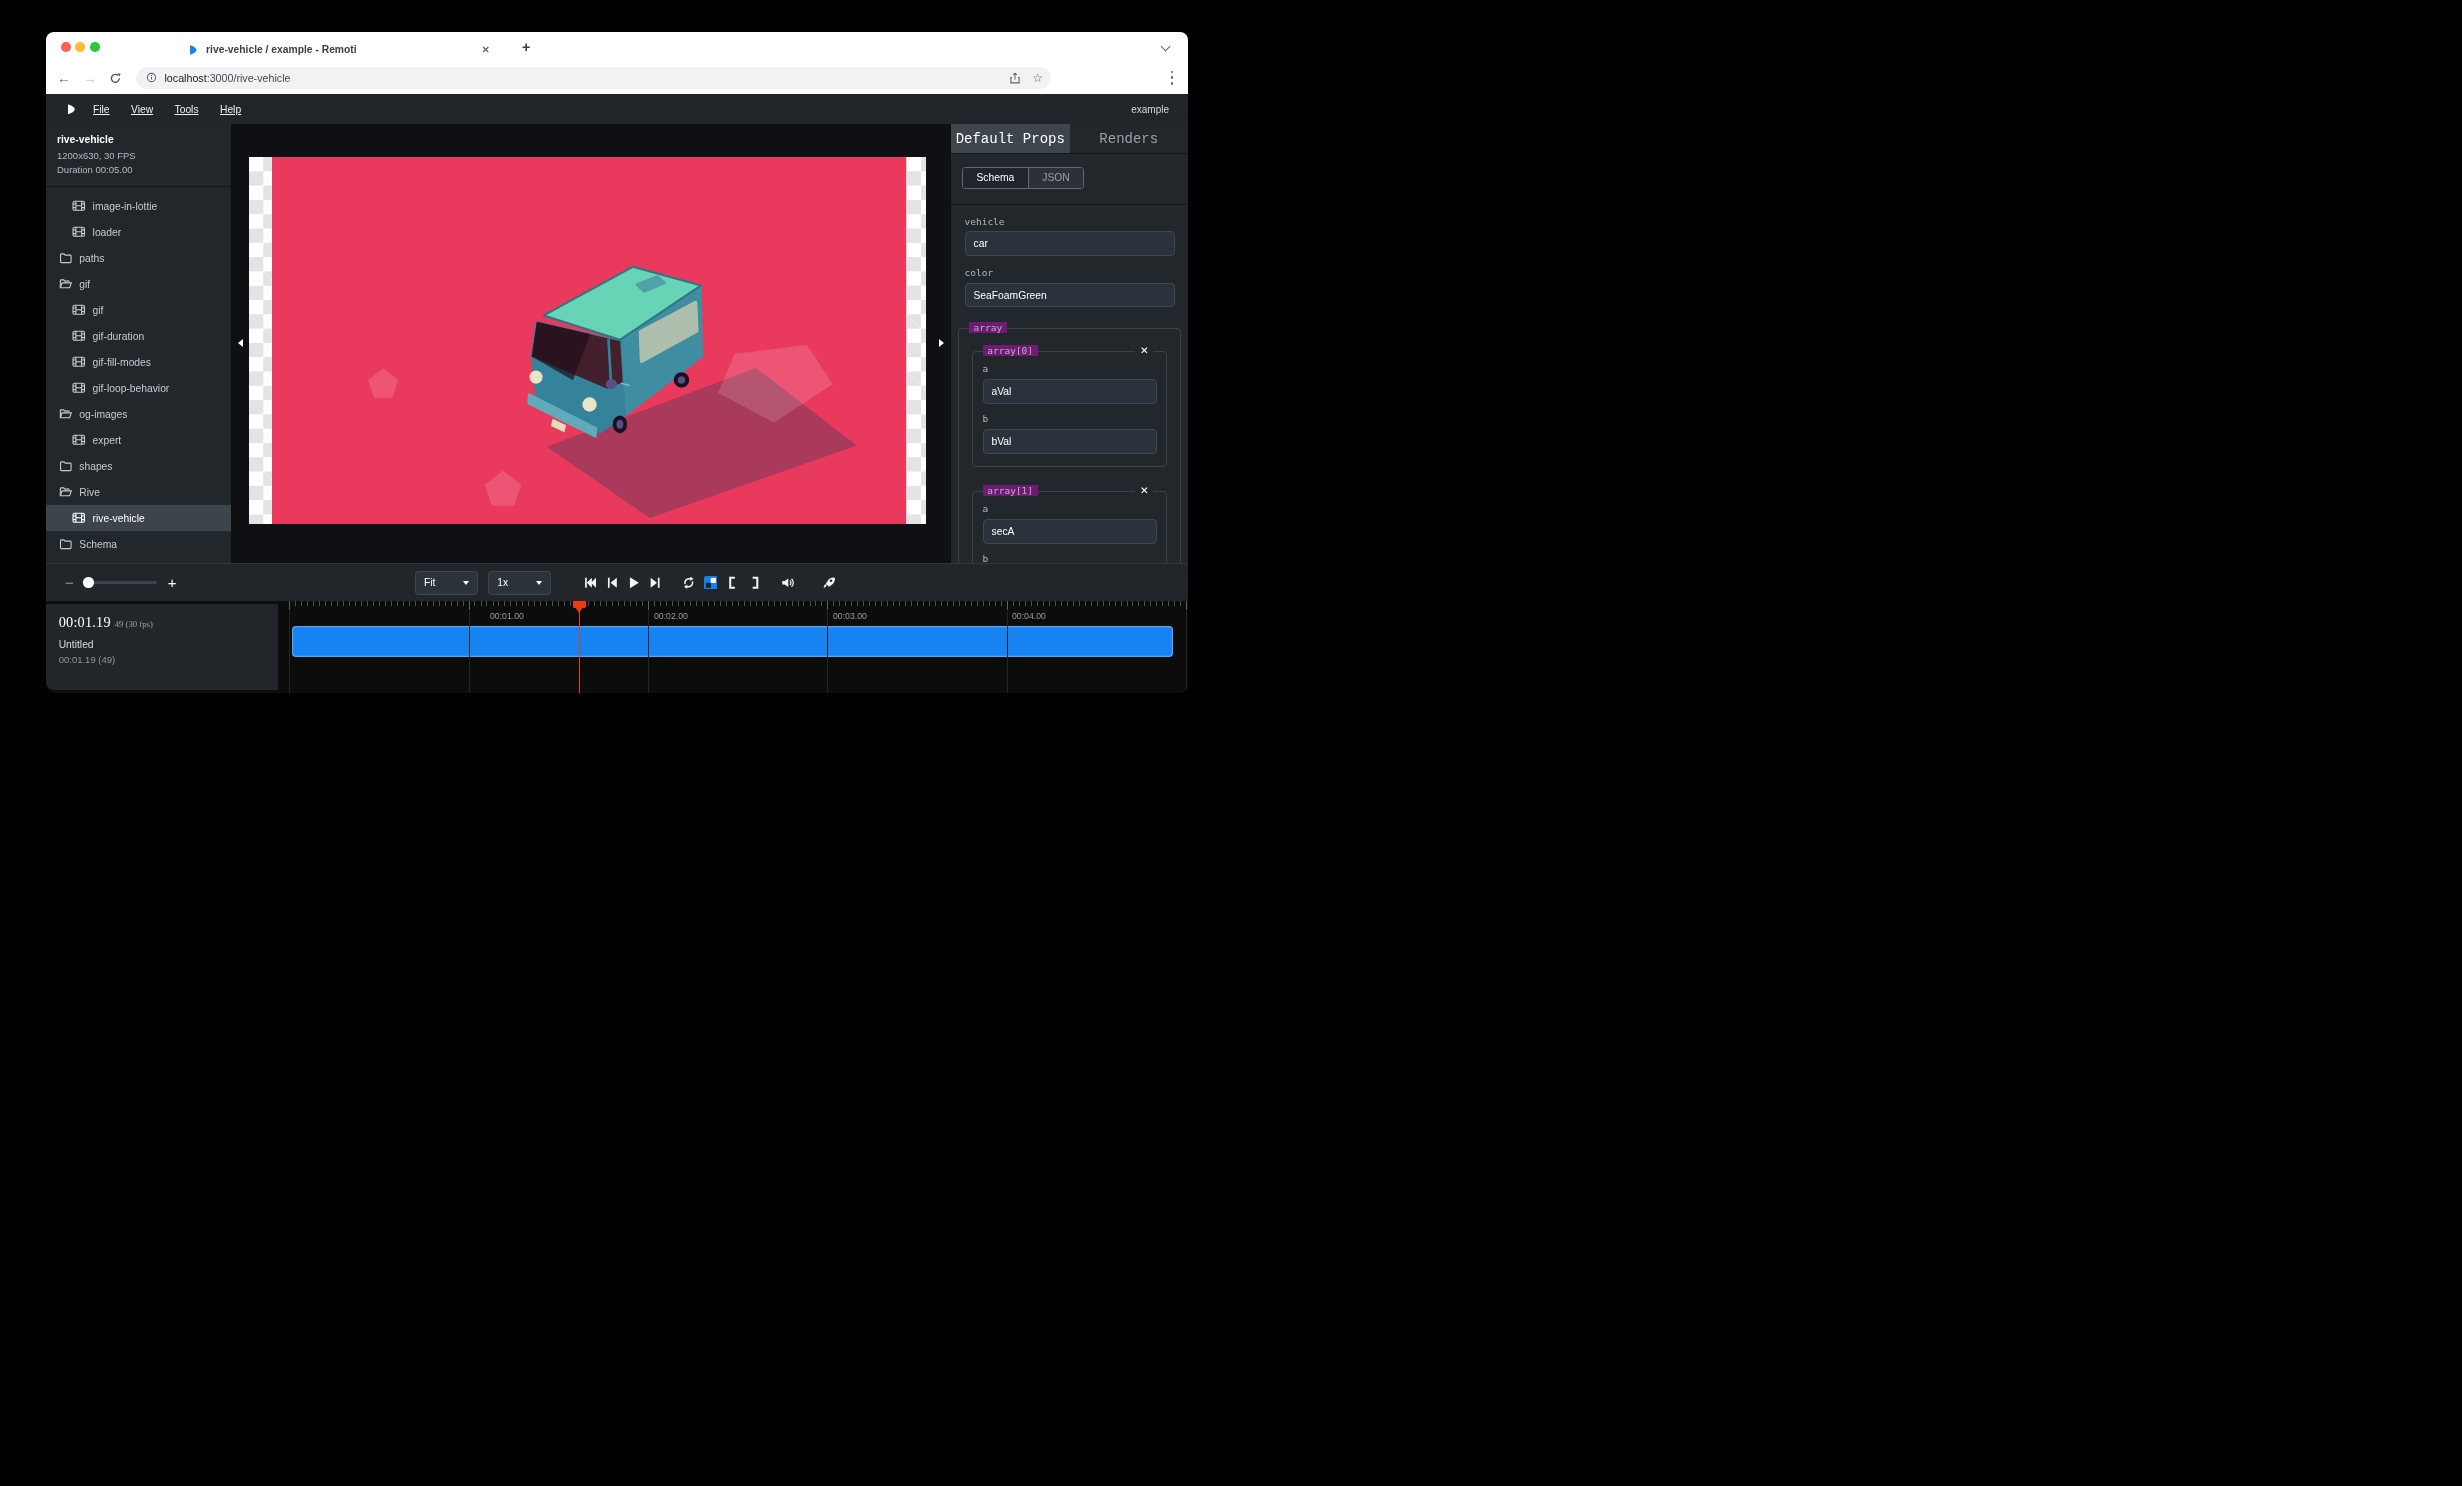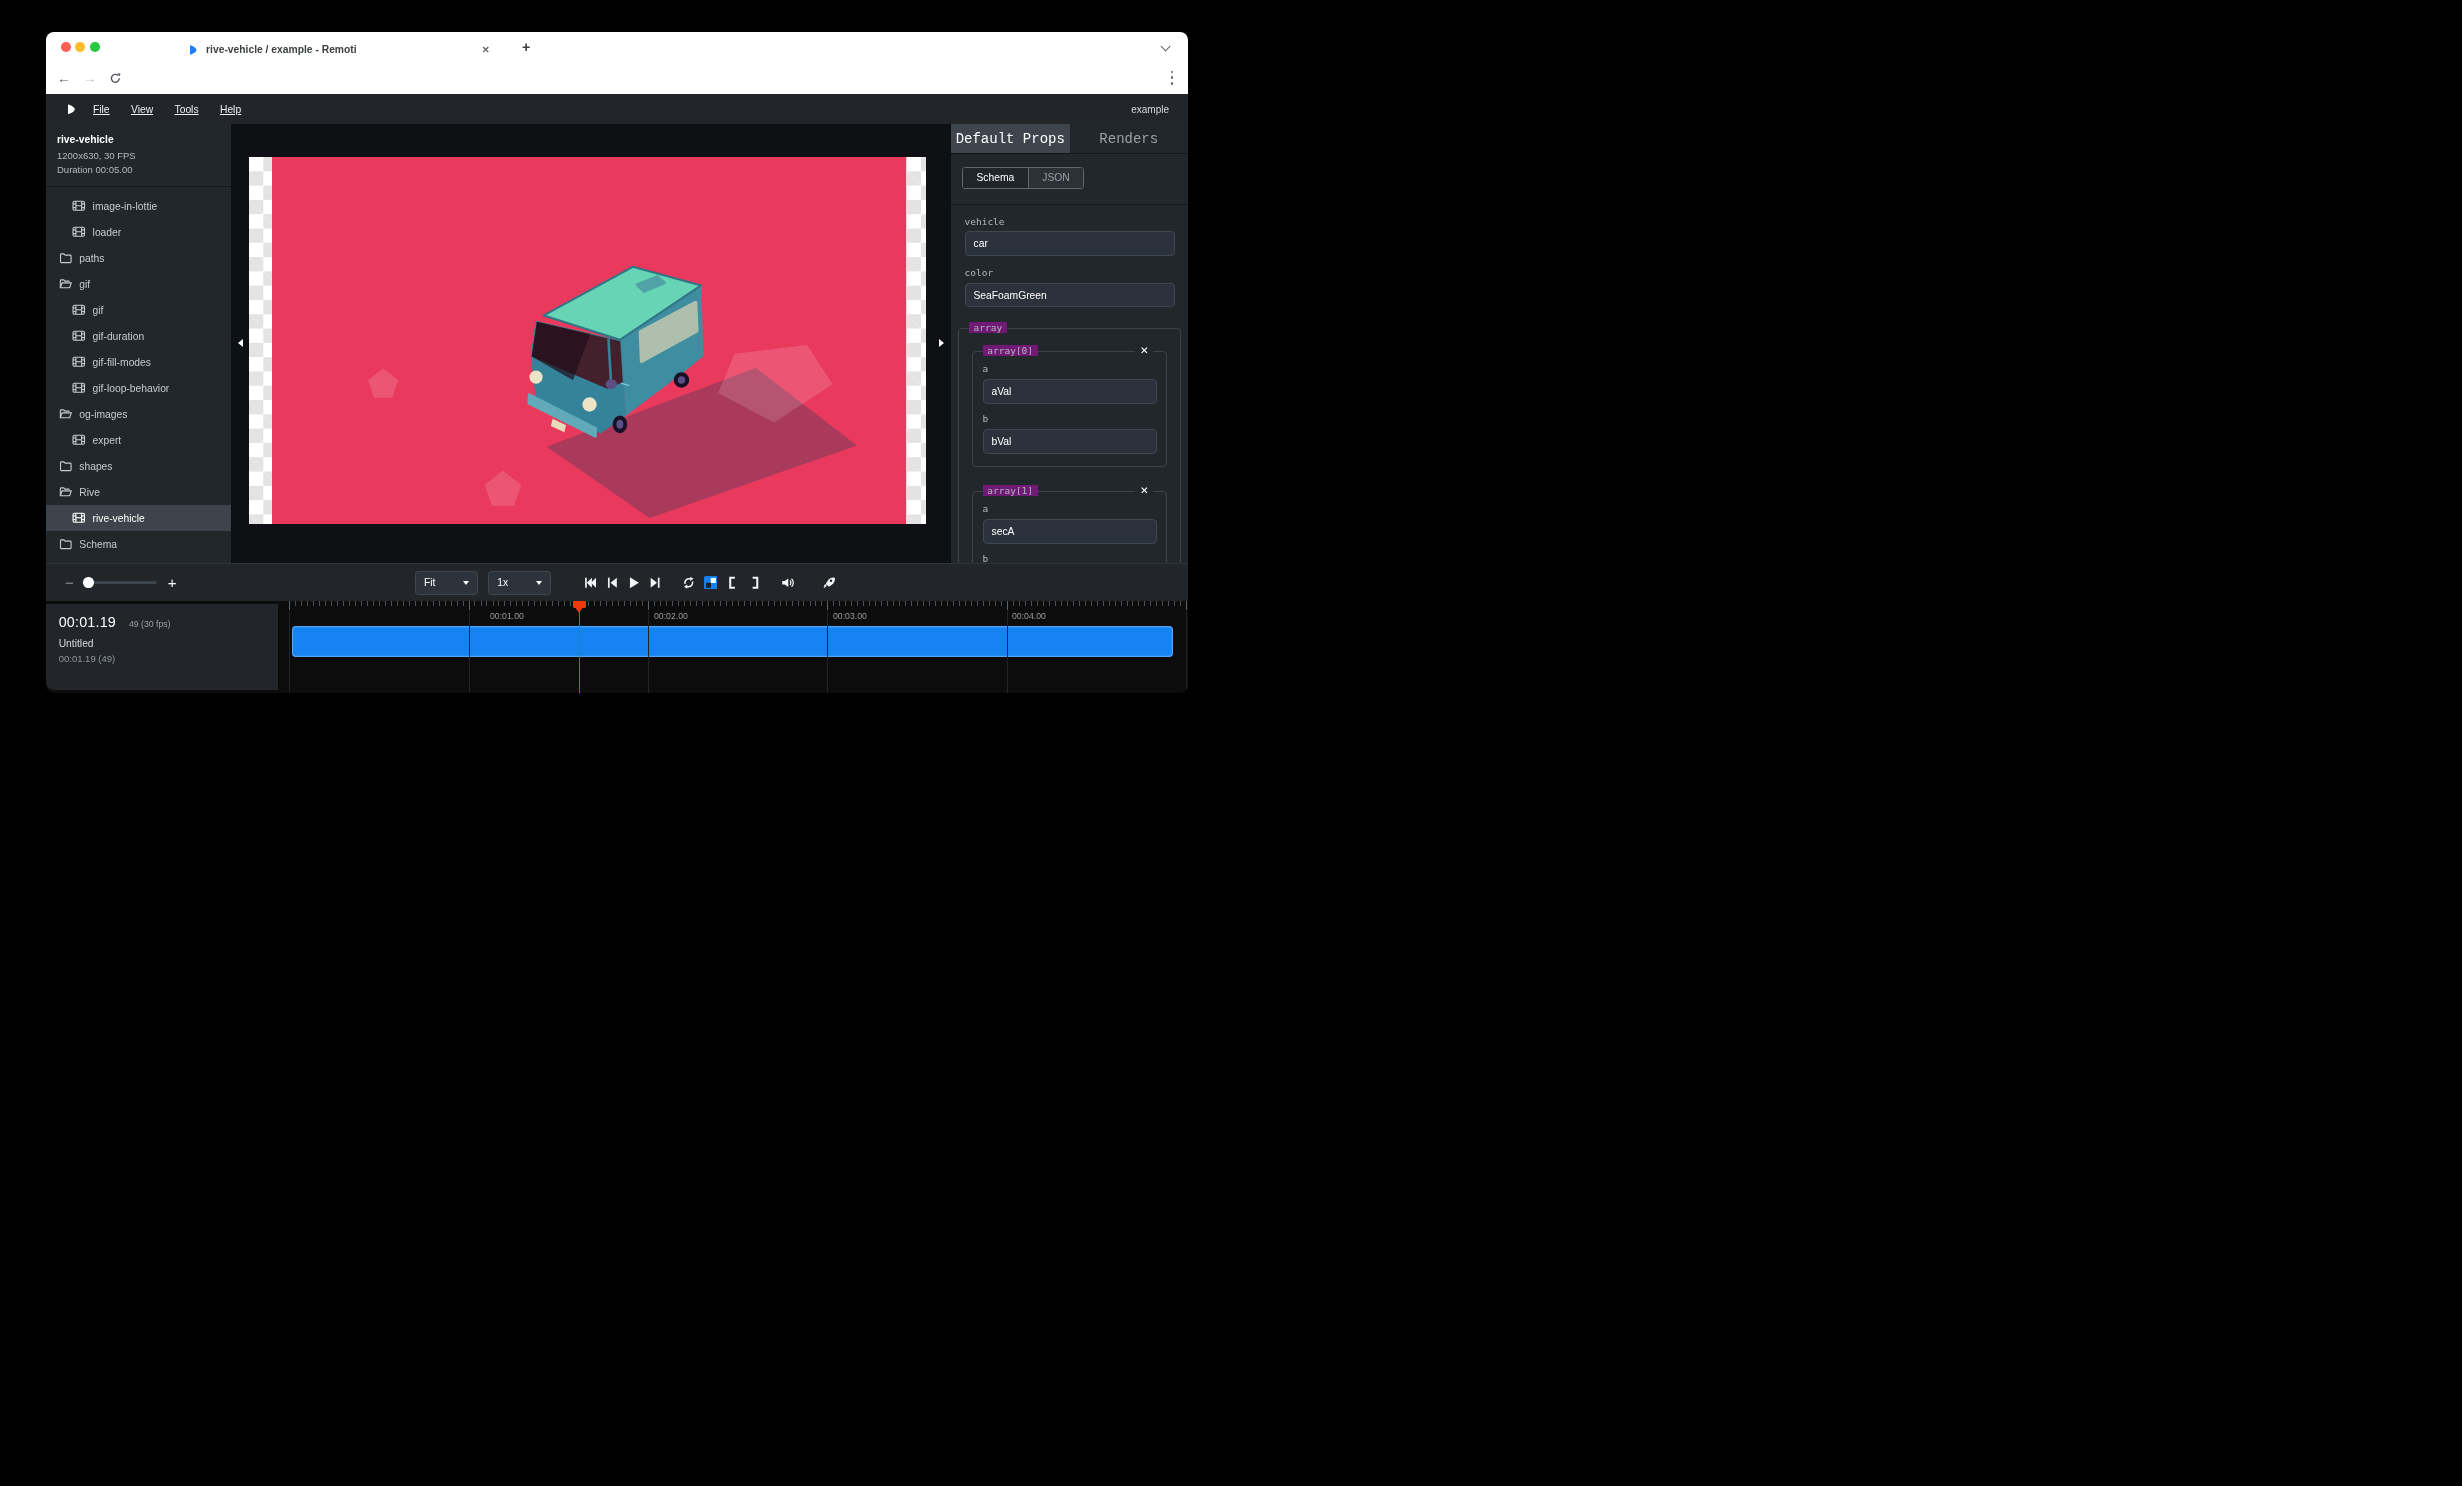--- a/index.html
+++ b/index.html
@@ -98,21 +98,21 @@
   .select + .select{margin-left:10.3px;}
   .caret{width:0;height:0;border-left:3.6px solid transparent;border-right:3.6px solid transparent;border-top:4px solid #fff;}
   .icons{display:flex;align-items:center;margin-left:27px;}
   .icbtn{width:22px;height:24px;display:flex;align-items:center;justify-content:center;color:#f2f4f6;}
   .icbtn svg{width:13.5px;height:13.5px;display:block;}
   .icbtn.gap{margin-left:11px;}
   
   .timeline-area{flex:1;background:#0c0c0d;position:relative;overflow:hidden;}
   .tpanel{position:absolute;left:0;top:3.2px;width:232px;height:86px;background:#22262a;
     border-radius:0 0 0 8px;padding:9.5px 12.7px;}
-  .trow{display:flex;align-items:baseline;gap:13px;}
+  .trow{display:flex;align-items:baseline;gap:4px;font-family:Liberation Serif, serif;}
   .tbig{font-size:14.3px;color:#fff;letter-spacing:0.2px;}
   .tsmall{font-size:8.7px;color:#9aa0a6;}
   .ttrack{font-size:10.3px;color:#d7dadd;margin-top:8.7px;}
   .ttime{font-size:9.5px;color:#8f959a;margin-top:4px;}
   .ruler{position:absolute;left:232px;right:0;top:0;bottom:0;overflow:hidden;}
   .tick{position:absolute;top:0;width:0.8px;height:4.8px;background:#4a4f54;}
   .tick.major{height:8.7px;background:#5c6166;}
   .grid{position:absolute;top:10.3px;bottom:0;width:0.8px;background:#222426;}
   .rlabel{position:absolute;top:10.3px;font-size:8.7px;color:#989da2;white-space:nowrap;}
   .tbar{position:absolute;left:13.5px;top:24.6px;width:881px;height:31px;border-radius:4px;background:#1584f2;
@@ -145,20 +145,35 @@
 
   <div class="urlbar">
     <span class="navic back">←</span>
     <span class="navic fwd">→</span>
     <span class="navic reload">
       <svg width="12.7" height="12.7" viewBox="0 0 16 16">
           <path d="M13 8a5 5 0 1 1-1.5-3.6" fill="none" stroke="#54585d" stroke-width="1.8"></path>
           <polygon points="10.6,1.6 14.6,2.2 13.2,5.8" fill="#54585d"></polygon>
         </svg>
     </span>
+    <div class="pill">
+      <svg width="11" height="11" viewBox="0 0 16 16">
+        <circle cx="8" cy="8" r="6" fill="none" stroke="#5f6368" stroke-width="1.5"></circle>
+        <rect x="7.3" y="7" width="1.5" height="4" fill="#5f6368"></rect>
+        <rect x="7.3" y="4.4" width="1.5" height="1.5" fill="#5f6368"></rect>
+      </svg>
+      <span class="urltext"><span class="urlhost">localhost</span><span class="urlrest">:3000/rive-vehicle</span></span>
+      <span class="pillicons">
+        <svg width="12" height="12" viewBox="0 0 16 16" fill="none" stroke="#5f6368" stroke-width="1.4">
+          <path d="M4 7.5h-1.5v7h11v-7H12"></path>
+            <path d="M8 1.5v8.5M8 1.5 5.5 4M8 1.5 10.5 4"></path>
+        </svg>
+        <span class="staric">☆</span>
+      </span>
+    </div>
     <span class="dots">
         <i></i>
         <i></i>
         <i></i>
       </span>
   </div>
 
   <div class="appbar">
     <svg class="applogo" viewBox="0 0 16 16">
       <path d="M4 1.5c4.4 1.1 9 3.8 9 6.5s-4.6 5.4-9 6.5z" fill="#fff"></path>

